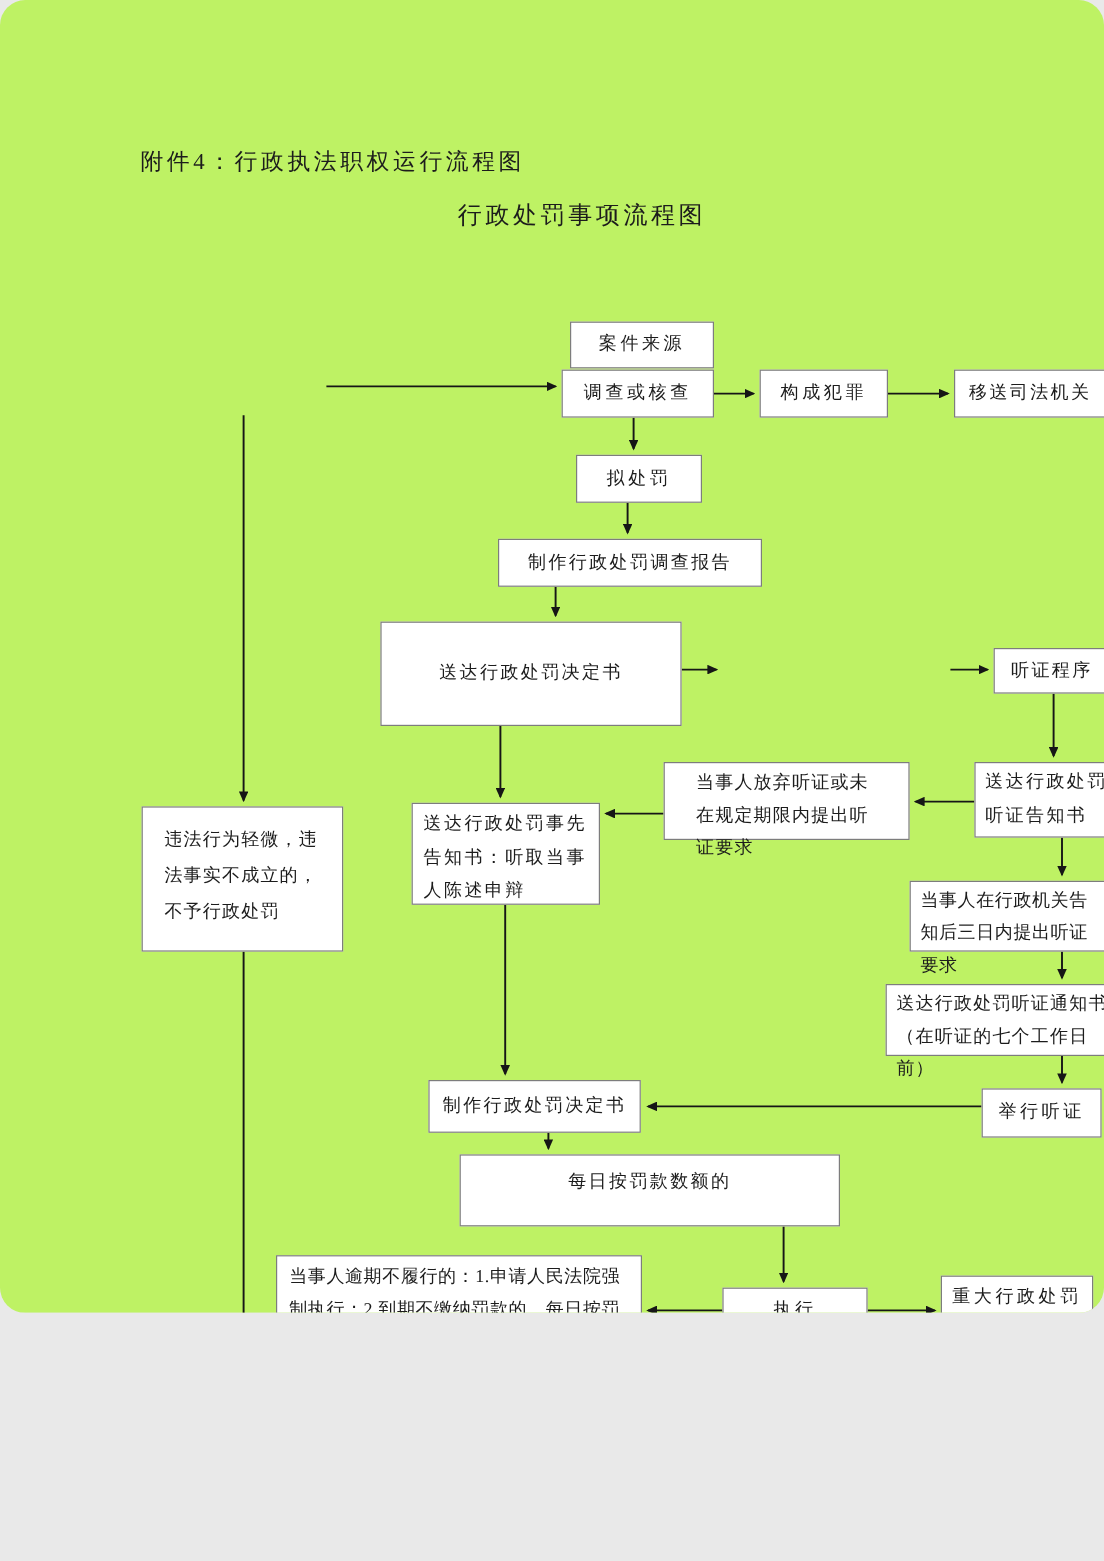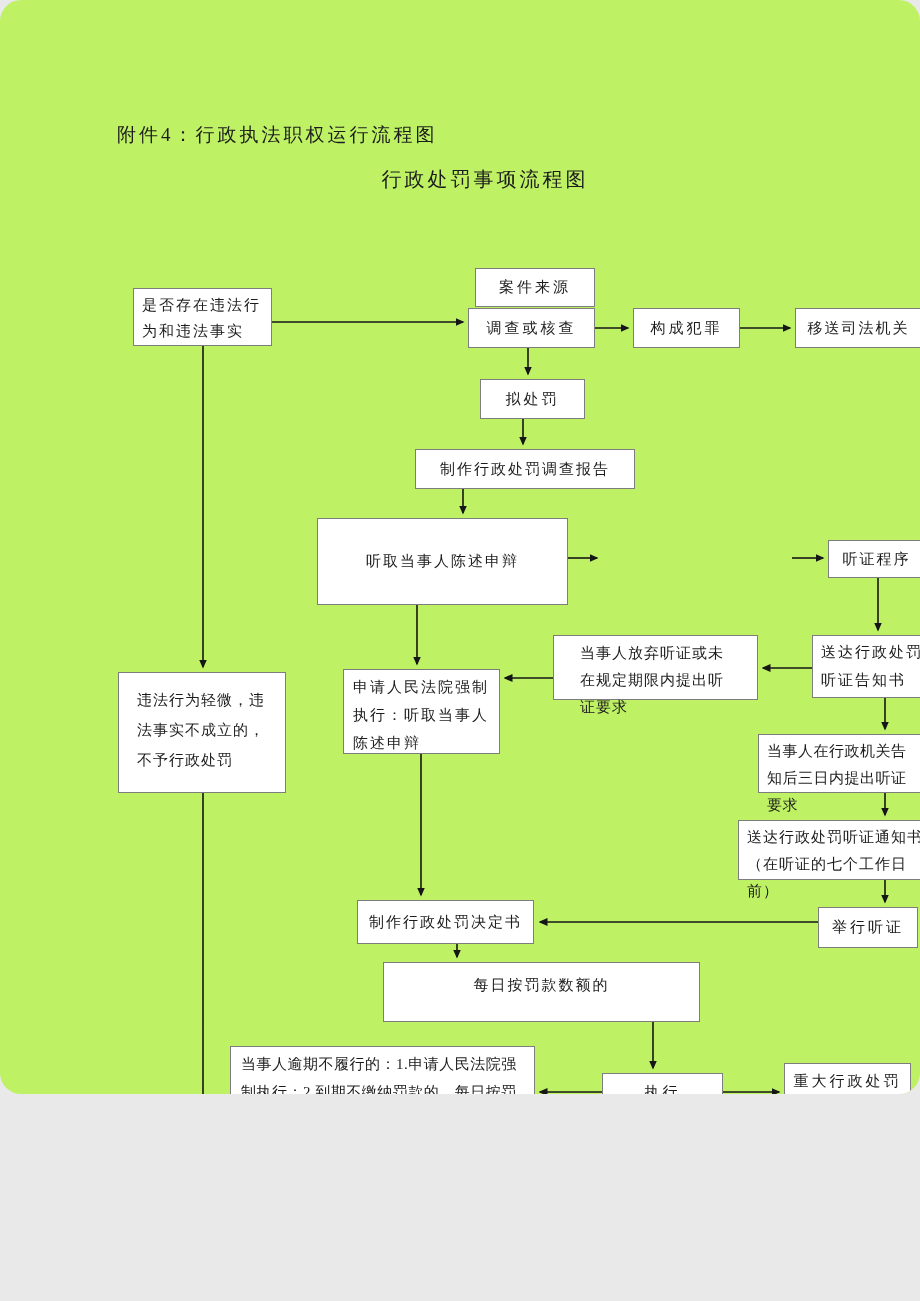--- a/index.html
+++ b/index.html
@@ -103,27 +103,26 @@
     <line x1="858" y1="1153" x2="858" y2="1132" marker-end="url(#ah)"></line>
 
     <line x1="203" y1="346" x2="203" y2="667" marker-end="url(#ah)"></line>
     <polyline points="203,793 203,1203 592,1203" marker-end="url(#ah)"></polyline>
   </svg>
 
   <div class="box b-case">案件来源</div>
   <div class="box b-invest">调查或核查</div>
   <div class="box b-crime">构成犯罪</div>
   <div class="box b-transfer">移送司法机关</div>
-  <div class="box b-exists">是否存在违法行为和违法事实</div>
   <div class="box b-proposed">拟处罚</div>
   <div class="box b-report">制作行政处罚调查报告</div>
-  <div class="box b-bureau">听取当事人陈述申辩</div>
+  <div class="box b-bureau">送达行政处罚决定书</div>
   <div class="box b-hearproc">听证程序</div>
   <div class="box b-waive left">当事人放弃听证或未在规定期限内提出听证要求</div>
-  <div class="box b-prior left">申请人民法院强制执行：听取当事人陈述申辩</div>
+  <div class="box b-prior left">送达行政处罚事先告知书：听取当事人陈述申辩</div>
   <div class="box b-minor left">违法行为轻微，违法事实不成立的，不予行政处罚</div>
   <div class="box b-hearserve left">送达行政处罚听证告知书</div>
   <div class="box b-threeday left">当事人在行政机关告知后三日内提出听证要求</div>
   <div class="box b-hearnotif left">送达行政处罚听证通知书（在听证的七个工作日前）</div>
   <div class="box b-makedec">制作行政处罚决定书</div>
   <div class="box b-holdhear">举行听证</div>
   <div class="box b-servedec">每日按罚款数额的</div>
   <div class="box b-overdue left">当事人逾期不履行的：1.申请人民法院强制执行；2.到期不缴纳罚款的，每日按罚款数额的 3%加处罚款</div>
   <div class="box b-execute">执行</div>
   <div class="box b-major">重大行政处罚行为报送备案</div>

